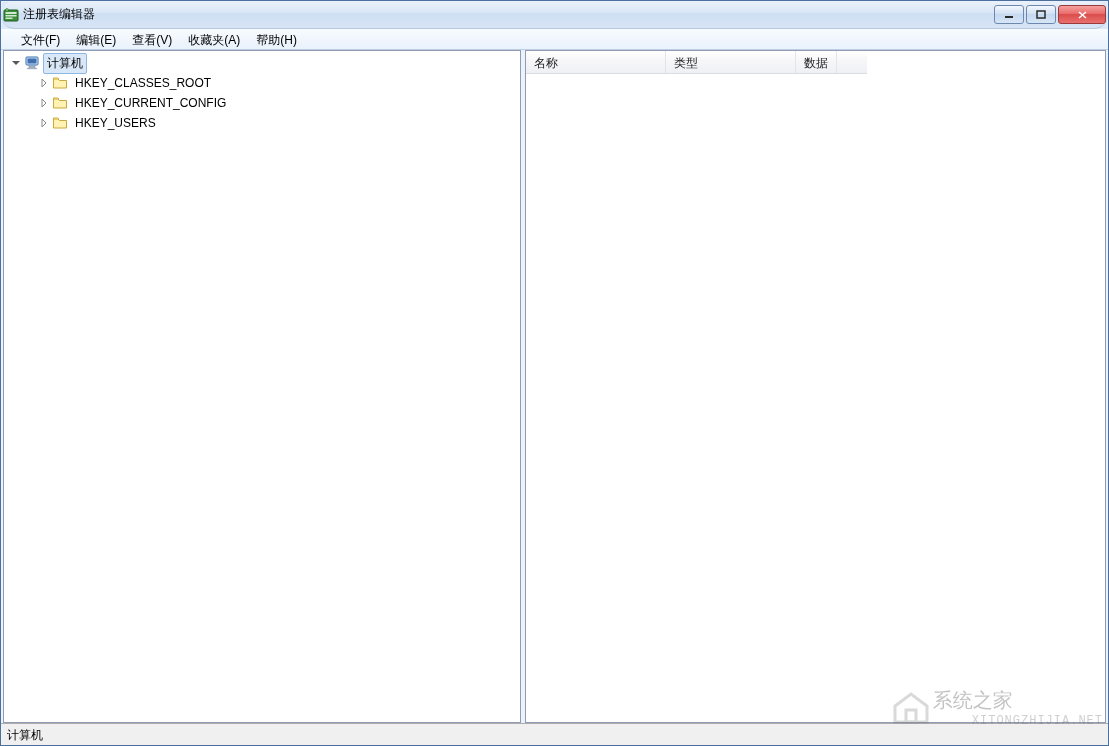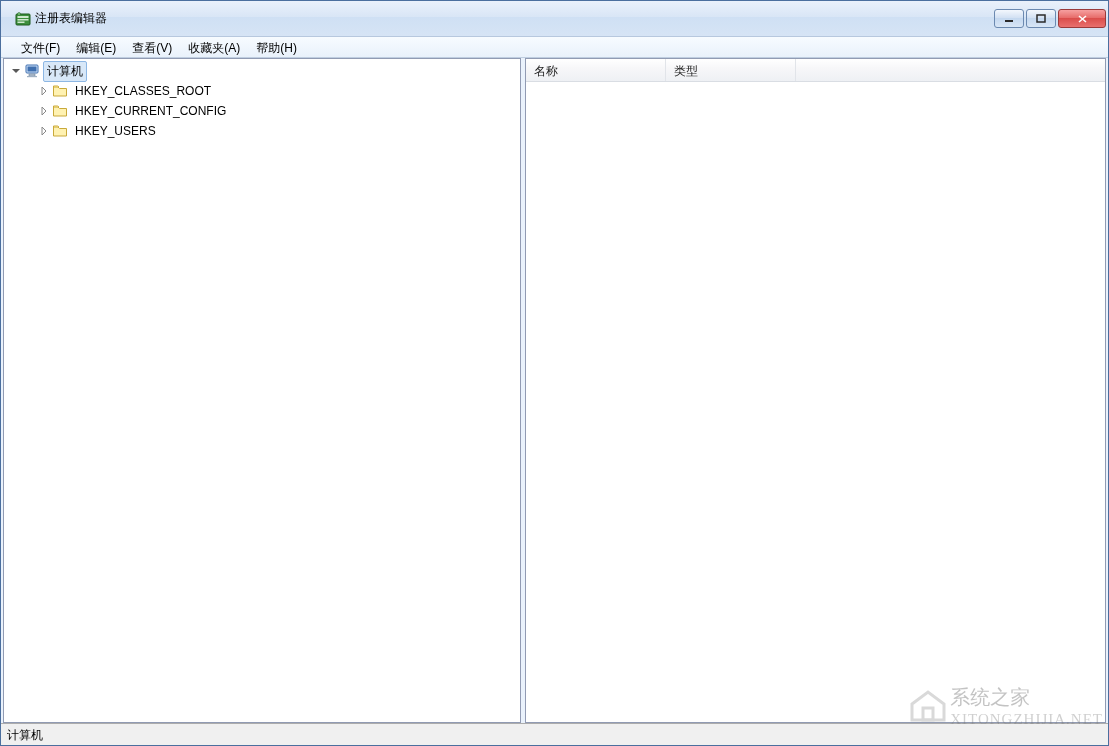--- a/index.html
+++ b/index.html
@@ -8,24 +8,25 @@
   .window {
     width: 1109px; height: 746px;
     background: linear-gradient(to bottom, #dde9f7 0%, #d7e4f2 100%);
     border: 1px solid #4b6f9e;
     display: flex; flex-direction: column;
     box-shadow: inset 0 0 0 1px #e8f0fb;
   }
   
   
   .titlebar {
-    height: 36px; display: flex; align-items: center;
+    height: 28px; display: flex; align-items: center;
     background: linear-gradient(to bottom, #eaf1fb 0%, #d9e6f6 45%, #cfe0f4 46%, #d6e4f5 100%);
-    padding: 0 2px 0 14px;
+    padding: 0 2px 0 2px;
     border-bottom: 1px solid #b7c8de;
+    border-radius: 14px;
   }
   .titlebar .app-icon { width: 16px; height: 16px; margin-right: 4px; }
   .titlebar .title { color: #000; flex: 1; }
   .win-btns { display: flex; gap: 2px; }
   .win-btn {
     width: 30px; height: 19px; border: 1px solid #6b89b0; border-radius: 3px;
     display: flex; align-items: center; justify-content: center;
     background: linear-gradient(to bottom, #f3f7fd 0%, #d3e1f3 45%, #c3d7ef 46%, #d8e6f6 100%);
     cursor: default;
   }
@@ -52,21 +53,21 @@
     flex: 1; display: flex; padding: 0 2px 0 2px; gap: 0; min-height: 0;
     background: #eaf2fc;
   }
   .tree-pane, .list-pane {
     background: #fff; border: 1px solid #919bb3; overflow: auto;
   }
   .tree-pane { width: 518px; }
   .splitter {
     width: 4px; cursor: col-resize; background: #eaf2fc;
   }
-  .list-pane { flex: 1; display: flex; flex-direction: column; }
+  .list-pane { flex: 1; display: flex; }
   
   
   .tree { padding: 2px 0; user-select: none; }
   .tree-row {
     display: flex; align-items: center; height: 20px; padding-left: 4px; white-space: nowrap;
   }
   .tree-row .expander {
     width: 16px; height: 16px; display: flex; align-items: center; justify-content: center;
   }
   .tree-row .expander svg { display:block; }
@@ -95,24 +96,24 @@
   
   
   .statusbar {
     height: 22px; background: #f0f0f0; border-top: 1px solid #acacac;
     padding: 3px 6px 0; color: #000;
   }
   
   
   .watermark {
     position: fixed; right: 6px; bottom: 18px; opacity: .35; pointer-events: none;
-    font-family: Liberation Serif, serif; font-size: 20px; color: #555;
+    font-family: Liberation Mono, monospace; font-size: 20px; color: #555;
     display: flex; align-items: center; gap: 2px;
   }
-  .watermark .sub { font-size: 15px; letter-spacing: 1px; display:block; color:#777; }
+  .watermark .sub { font-size: 12px; letter-spacing: 1px; display:block; color:#777;margin-left:39px; }
   .watermark svg { opacity:.8; }
 </style>
 </head>
 <body>
 
 <div class="window">
 
   <div class="titlebar">
     <span class="app-icon">
       <svg width="16" height="16" viewBox="0 0 16 16">
@@ -218,20 +219,21 @@
           </div>
       </div>
     </div>
 
     <div class="splitter"></div>
 
     <div class="list-pane">
       <div class="list-header">
         <div class="col col-name">名称</div>
         <div class="col col-type">类型</div>
+        <div class="col col-data">数据</div>
         <div class="col col-end"></div>
       </div>
       <div class="list-body"></div>
     </div>
 
   </div>
 
   <div class="statusbar">
     <span>计算机</span>
   </div>

